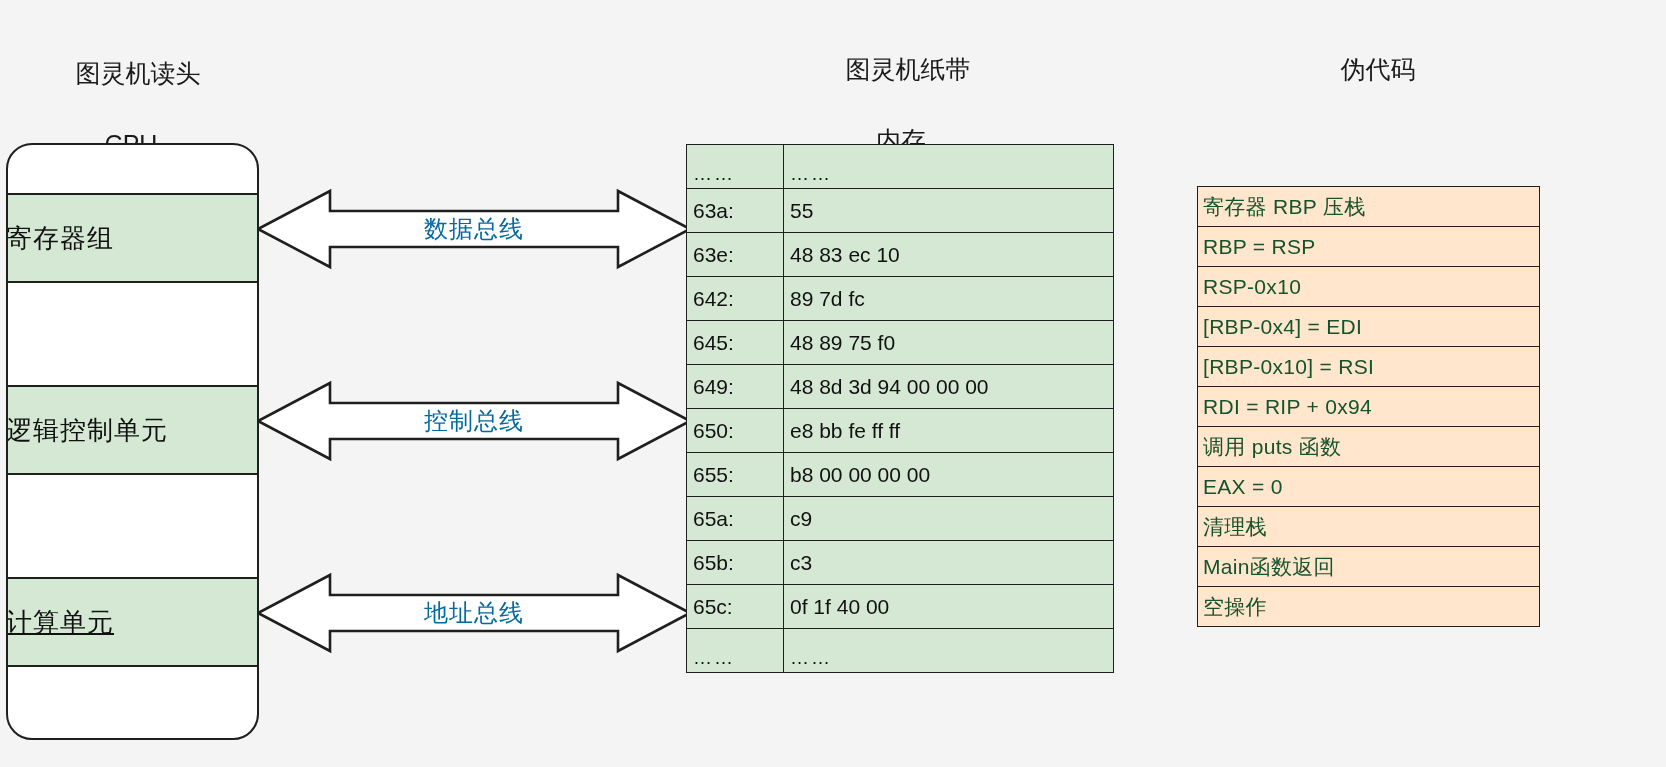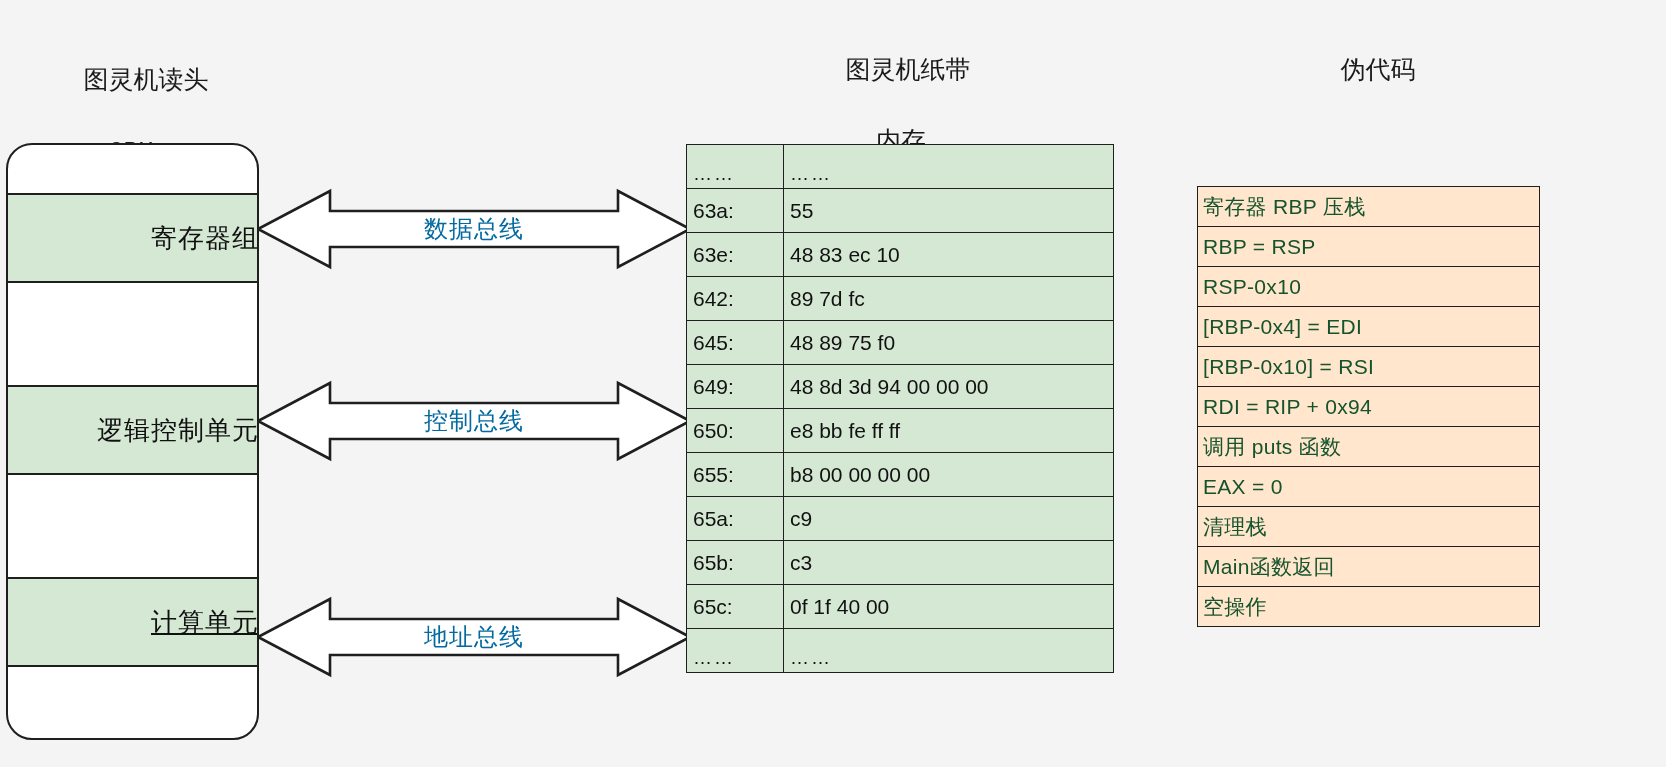--- a/index.html
+++ b/index.html
@@ -19,21 +19,21 @@
 
   
   .col-title {
     position: absolute;
     text-align: center;
     font-size: 25px;
     line-height: 1.42;
     color: #1a1a1a;
     white-space: pre;
   }
-  #title-cpu   { left: 0px;    top: 28px;  width: 262px; font-family: Liberation Mono, monospace; }
+  #title-cpu   { left: 0px;    top: 20px;  width: 262px; }
   #title-mem   { left: 770px;  top: 16px;  width: 262px; }
   #title-code  { left: 1240px; top: 16px;  width: 262px; }
   .col-title .line2 { display: block; text-align: center; }
 
   
   #cpu-block {
     position: absolute;
     left: 6px;
     top: 143px;
     width: 253px;
@@ -47,39 +47,39 @@
   .cpu-band {
     position: absolute;
     left: -2px;
     width: 253px;
     background: #d5e8d4;
     border-top: 2px solid #1f1f1f;
     border-bottom: 2px solid #1f1f1f;
     box-sizing: border-box;
     display: flex;
     align-items: center;
-    justify-content: flex-end;
+    justify-content: flex-start;
     font-size: 26px;
     color: #111;
     letter-spacing: 1px;
   }
   #cpu-band-reg { top: 48px;  height: 90px; }
   #cpu-band-ctl { top: 240px; height: 90px; }
   #cpu-band-alu { top: 432px; height: 90px; text-decoration: underline; }
 
   
   .bus {
     position: absolute;
     left: 258px;
     width: 432px;
     height: 96px;
   }
   #bus-data { top: 181px; }
   #bus-ctrl { top: 373px; }
-  #bus-addr { top: 589px; text-align: center; }
+  #bus-addr { top: 565px; text-align: center; }
   .bus svg { display: block; }
   .bus-label {
     position: absolute;
     left: 0;
     top: 0;
     width: 432px;
     height: 96px;
     display: flex;
     align-items: center;
     justify-content: center;

